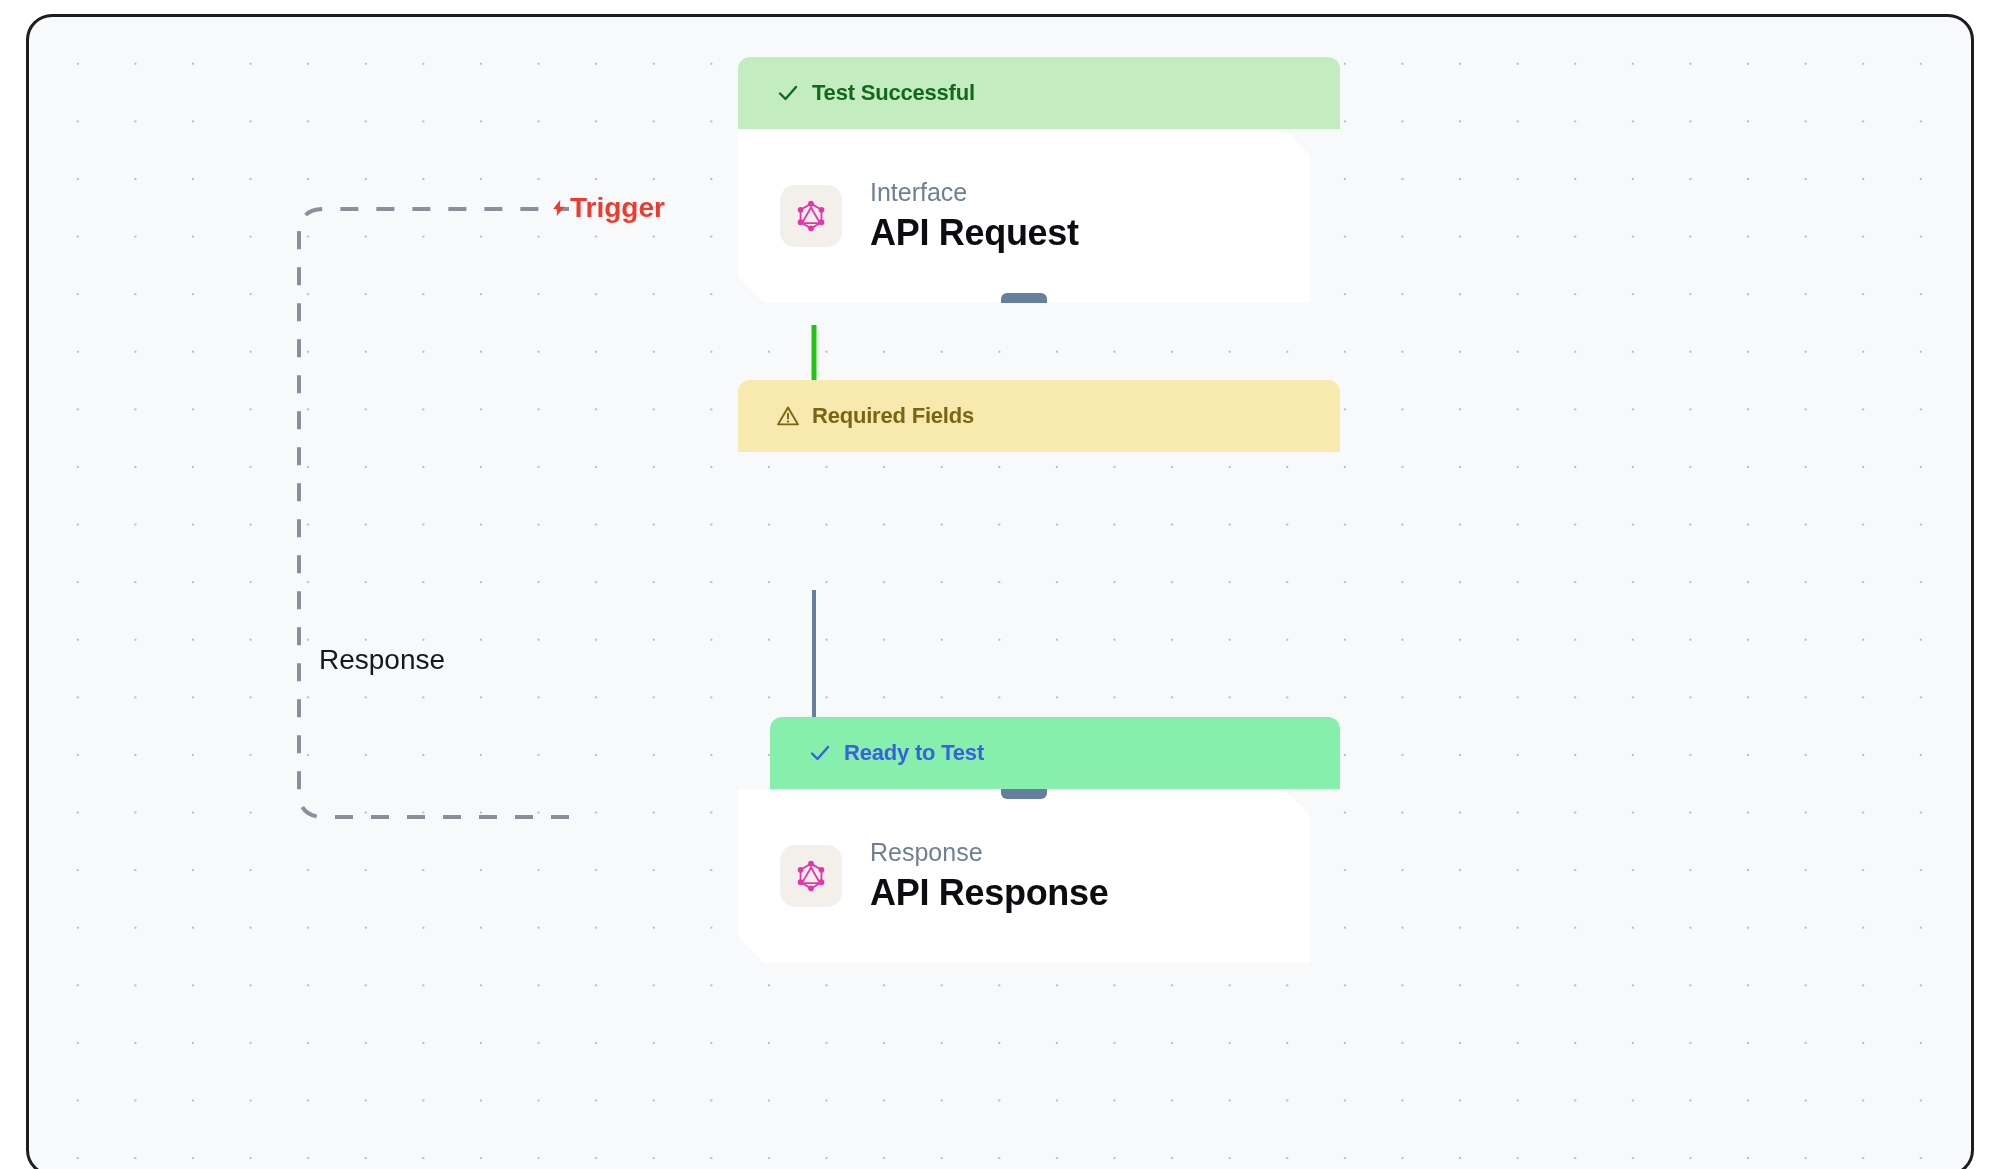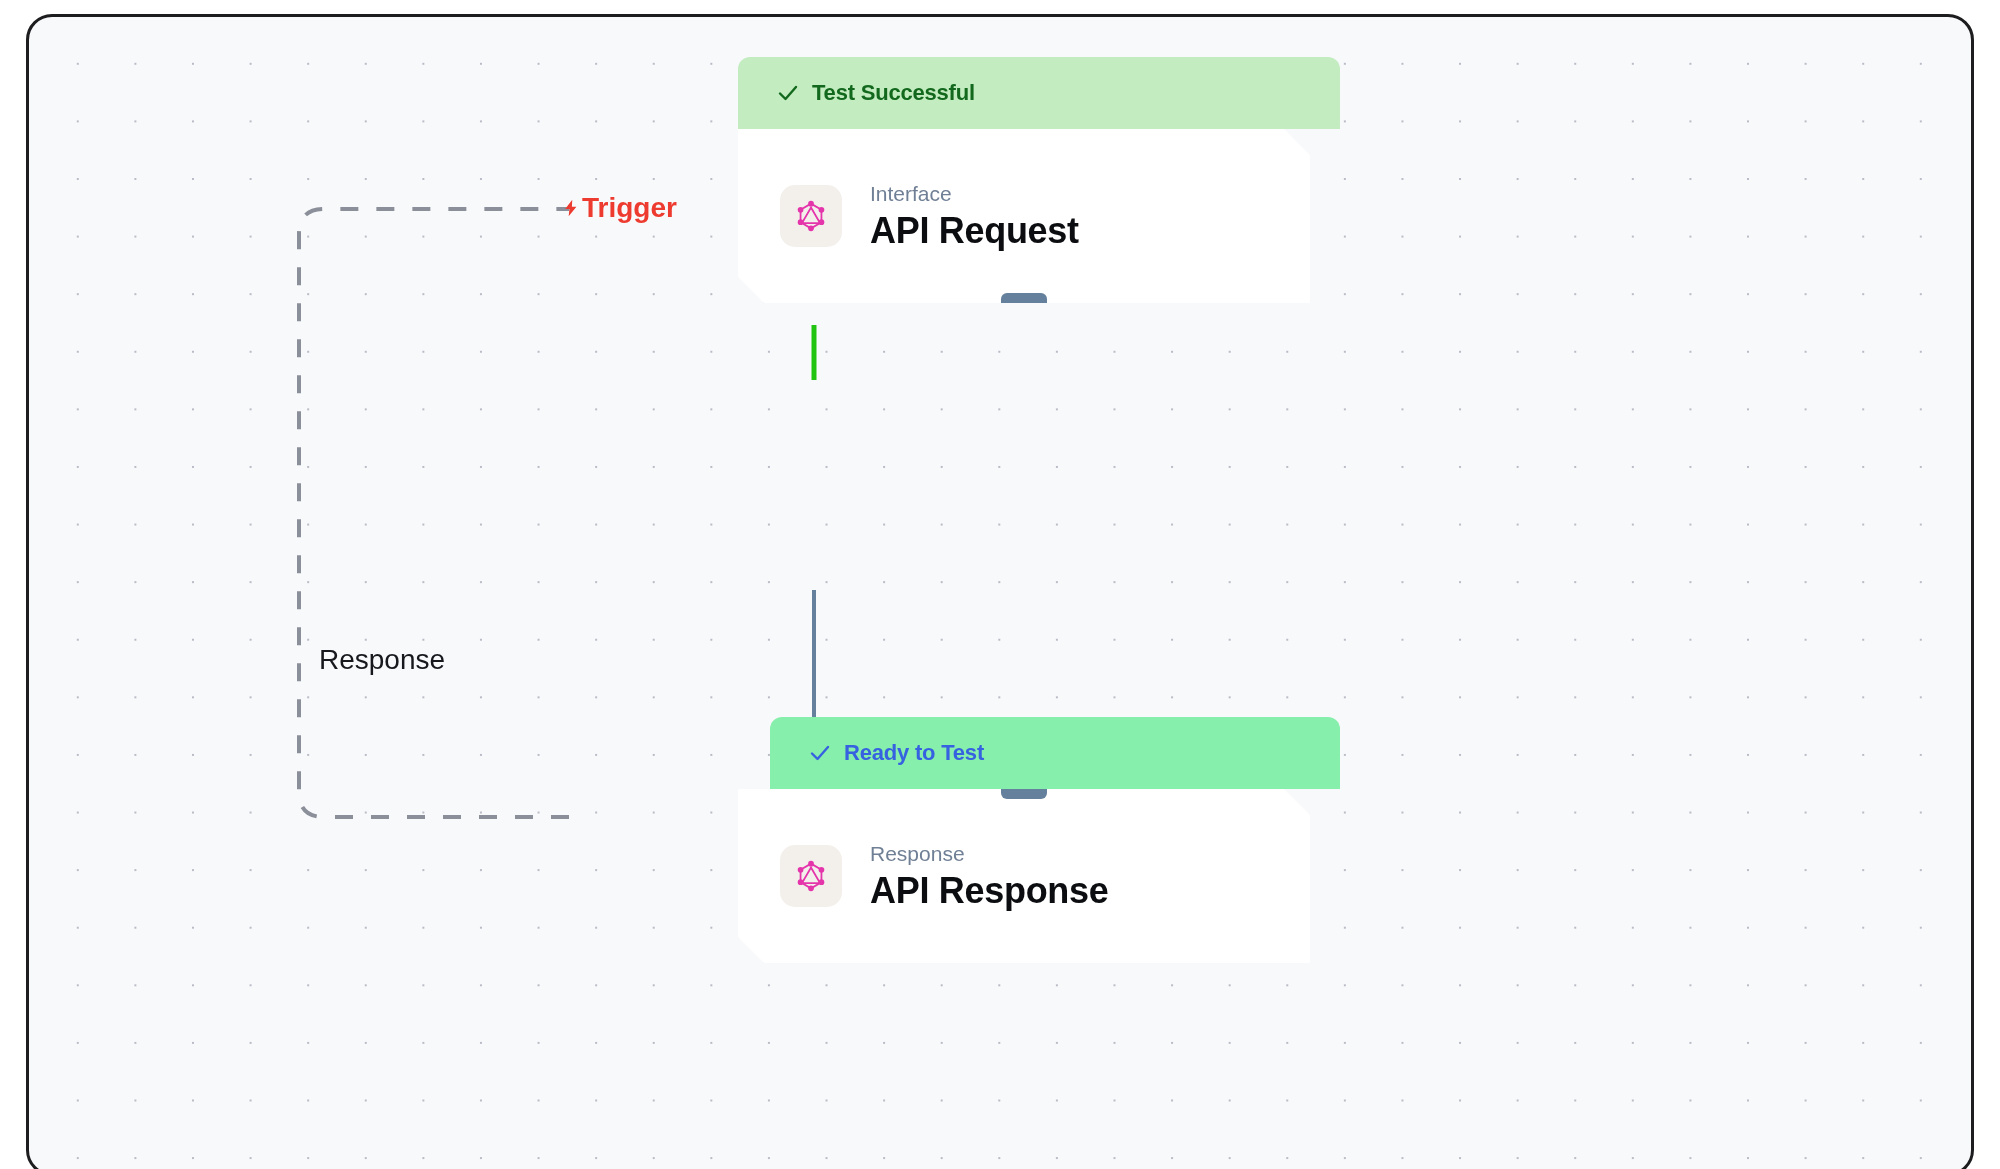--- a/index.html
+++ b/index.html
@@ -26,21 +26,21 @@
     background-size:57.6px 57.6px;
     background-position:20px 18px;
   }
 
   
   #edges{position:absolute;left:0;top:0;width:1948px;height:1162px;pointer-events:none;}
 
   
   .edge-label{position:absolute;white-space:nowrap;}
   #trigger-label{
-    left:532px;top:175px;
+    left:520px;top:175px;
     color:#ee3b2f;font-size:28px;font-weight:600;
     display:flex;align-items:center;gap:1px;
   }
   #trigger-label .bolt{display:inline-block;width:20px;height:26px;}
   #response-label{
     left:290px;top:627px;
     color:#16181d;font-size:28px;font-weight:400;
   }
 
   
@@ -78,21 +78,21 @@
     flex:none;
   }
   .node-icon.graphql{background:#f3f0ec;}
   .node-icon.ai{
     background:#f4past;
     background:#f5352c;
     box-shadow:0 0 22px 7px rgba(245,53,44,.45);
     border-radius:13px;
   }
   .node-text{margin-left:28px;display:flex;flex-direction:column;gap:6px;}
-  .node-kind{font-size:21px;color:#6f7f95;font-weight:400;line-height:1.1;}
+  .node-kind{font-size:25px;color:#6f7f95;font-weight:400;line-height:1.1;}
   .node-title{font-size:36px;color:#0c0d10;font-weight:700;line-height:1.1;letter-spacing:-0.3px;}
 
   
   .handle{
     position:absolute;
     width:46px;height:20px;
     background:#64809c;
     border-radius:6px;
     left:50%;transform:translateX(-50%);
   }
@@ -155,20 +155,30 @@
         </div>
         <div class="node-text">
           <span class="node-kind">Interface</span>
           <span class="node-title">API Request</span>
         </div>
         <div class="handle bottom"></div>
       </div>
     </div>
 
     <div class="node" style="left:709px; top:363px; width:602px;">
+      <div class="banner" style="background:#f8eaae; color:#7a6514;">
+        <span class="bicon">
+          <svg viewBox="0 0 24 24" width="24" height="24" xmlns="http://www.w3.org/2000/svg">
+            <path d="M12 3.4 L22 20.4 H2 Z" fill="none" stroke="#7a6514" stroke-width="1.9" stroke-linejoin="round"></path>
+            <path d="M12 9.6 V14.6" stroke="#7a6514" stroke-width="1.9" stroke-linecap="round"></path>
+            <circle cx="12" cy="17.6" r="1.15" fill="#7a6514"></circle>
+          </svg>
+        </span>
+        <span>Required Fields</span>
+      </div>
     </div>
 
     <div class="node" style="left:709px; top:700px; width:602px;">
       <div class="banner" style="background:#86efac; color:#3661e0;margin-left:32px;">
         <span class="bicon">
           <svg viewBox="0 0 24 24" width="24" height="24" xmlns="http://www.w3.org/2000/svg">
             <path d="M4 12.5 L9.5 18 L20 6" fill="none" stroke="#3661e0" stroke-width="2.4" stroke-linecap="round" stroke-linejoin="round"></path>
           </svg>
         </span>
         <span>Ready to Test</span>

